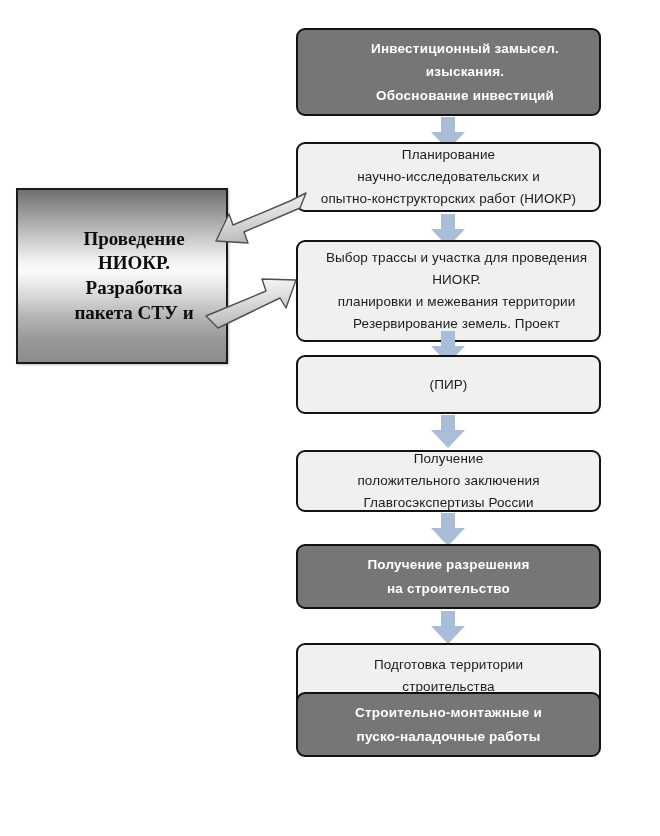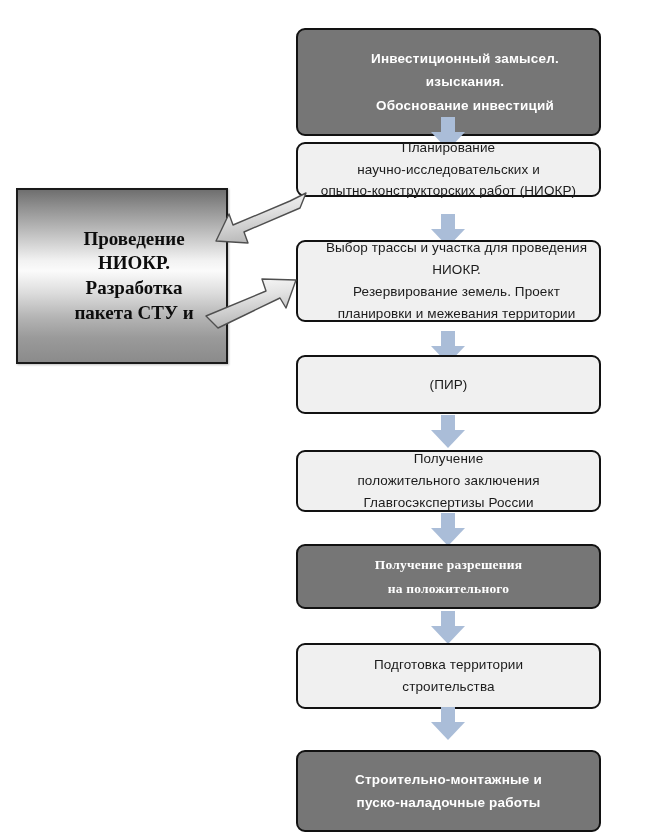--- a/index.html
+++ b/index.html
@@ -125,47 +125,47 @@
 
   
   .gblock { position: absolute; }
   .gblock svg { display: block; overflow: visible; }
 </style>
 </head>
 <body>
 
 <div id="canvas">
 
-  <div class="pbox dark" id="step-1" style="top:28px;height:108px;padding-left:33px;">
+  <div class="pbox dark" id="step-1" style="top:28px;height:88px;padding-left:33px;">
     <span class="ln">Инвестиционный замысел.</span>
     <span class="ln">изыскания.</span>
     <span class="ln">Обоснование инвестиций</span>
   </div>
 
   <div class="barrow" style="top:117px;">
     <div class="shaft"></div>
     <div class="head"></div>
   </div>
 
-  <div class="pbox light" id="step-2" style="top:142px;height:55px;">
+  <div class="pbox light" id="step-2" style="top:142px;height:70px;">
     <span class="ln">Планирование</span>
     <span class="ln">научно-исследовательских  и</span>
     <span class="ln">опытно-конструкторских работ (НИОКР)</span>
   </div>
 
   <div class="barrow" style="top:214px;">
     <div class="shaft"></div>
     <div class="head"></div>
   </div>
 
-  <div class="pbox light" id="step-3" style="top:240px;height:82px;padding-left:16px;">
+  <div class="pbox light" id="step-3" style="top:240px;height:102px;padding-left:16px;">
     <span class="ln">Выбор трассы и участка для проведения</span>
     <span class="ln">НИОКР.</span>
+    <span class="ln">планировки и межевания территории</span>
     <span class="ln">Резервирование земель. Проект</span>
-    <span class="ln">планировки и межевания территории</span>
   </div>
 
   <div class="barrow" style="top:331px;">
     <div class="shaft"></div>
     <div class="head"></div>
   </div>
 
   <div class="pbox light" id="step-4" style="top:355px;height:59px;">
     <span class="ln">(ПИР)</span>
   </div>
@@ -179,41 +179,41 @@
     <span class="ln">Получение</span>
     <span class="ln">положительного заключения</span>
     <span class="ln">Главгосэкспертизы России</span>
   </div>
 
   <div class="barrow" style="top:513px;">
     <div class="shaft"></div>
     <div class="head"></div>
   </div>
 
-  <div class="pbox dark" id="step-6" style="top:544px;height:65px;font-family:Liberation Serif, serif;">
+  <div class="pbox dark" id="step-6" style="top:544px;height:65px;">
     <span class="ln">Получение  разрешения</span>
-    <span class="ln">на  положительного</span>
+    <span class="ln">на  строительство</span>
   </div>
 
   <div class="barrow" style="top:611px;">
     <div class="shaft"></div>
     <div class="head"></div>
   </div>
 
   <div class="pbox light" id="step-7" style="top:643px;height:66px;">
     <span class="ln">Подготовка территории</span>
     <span class="ln">строительства</span>
   </div>
 
   <div class="barrow" style="top:707px;">
     <div class="shaft"></div>
     <div class="head"></div>
   </div>
 
-  <div class="pbox dark" id="step-8" style="top:750px;height:82px;">
+  <div class="pbox dark" id="step-8" style="top:692px;height:65px;">
     <span class="ln">Строительно-монтажные  и</span>
     <span class="ln">пуско-наладочные  работы</span>
   </div>
 
   <div id="gradbox">
     <div class="gtext">
       <span class="ln">Проведение</span>
       <span class="ln">НИОКР.</span>
       <span class="ln">Разработка</span>
       <span class="ln">пакета СТУ и</span>

